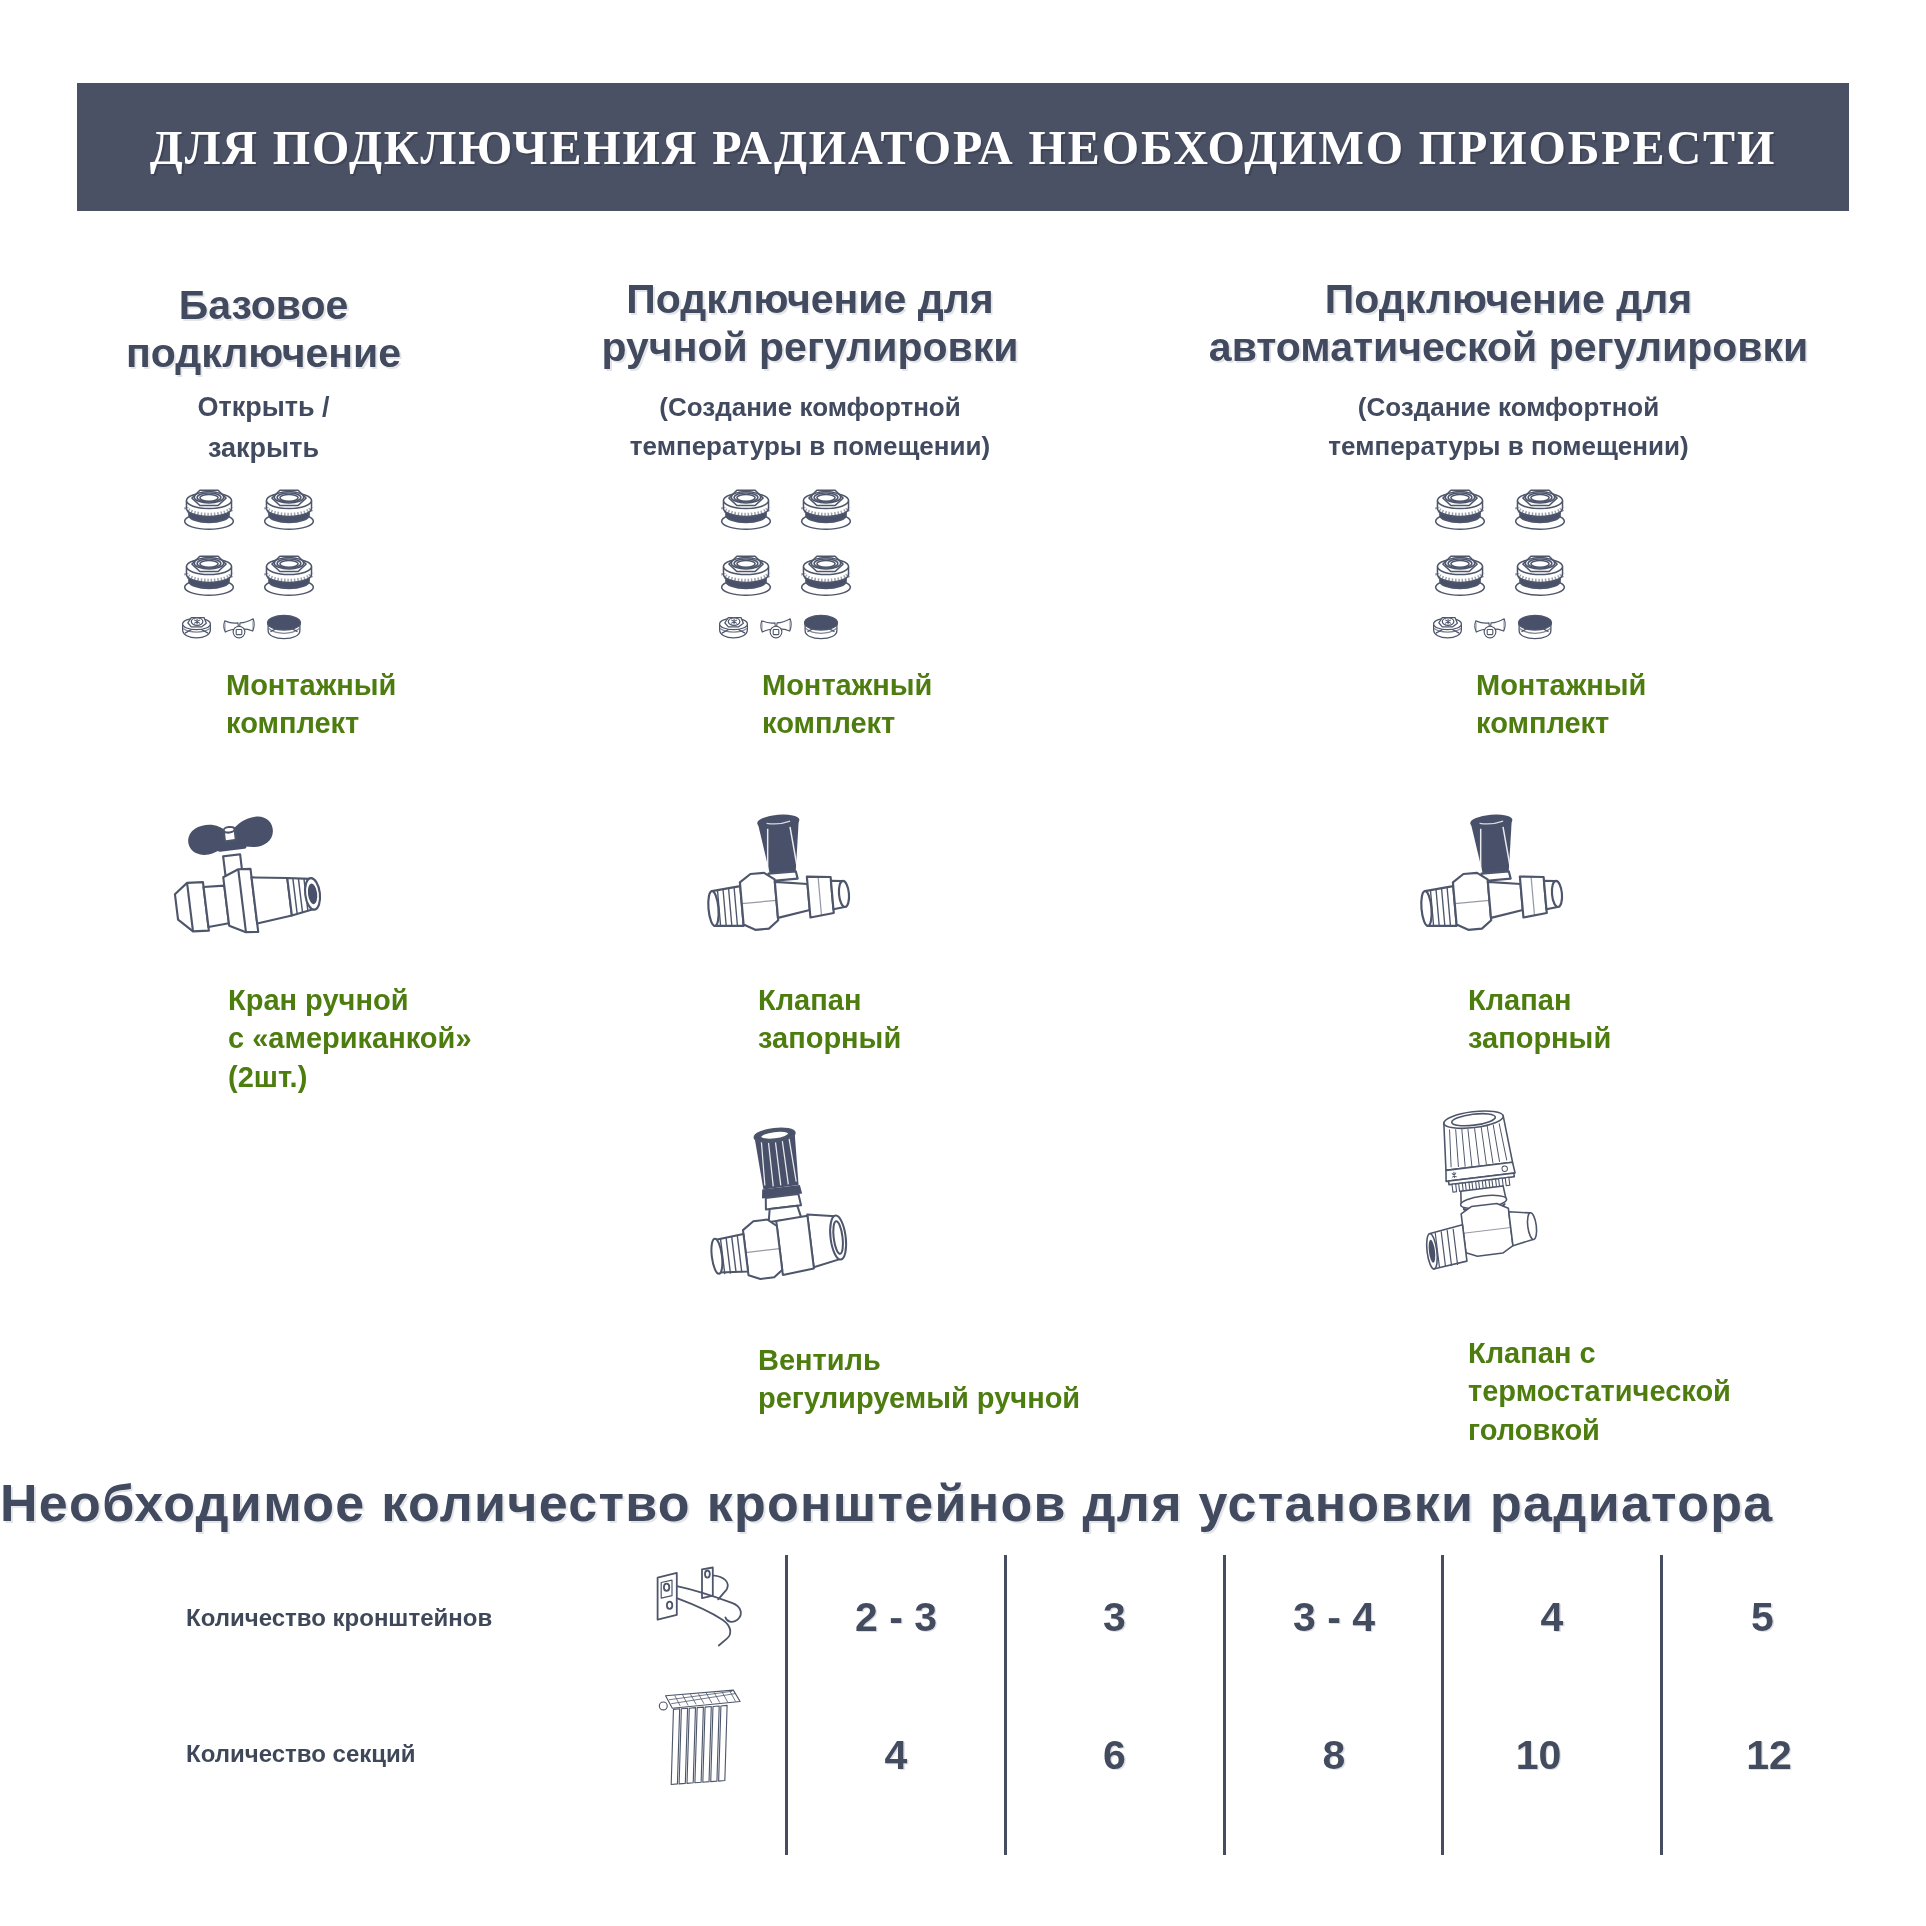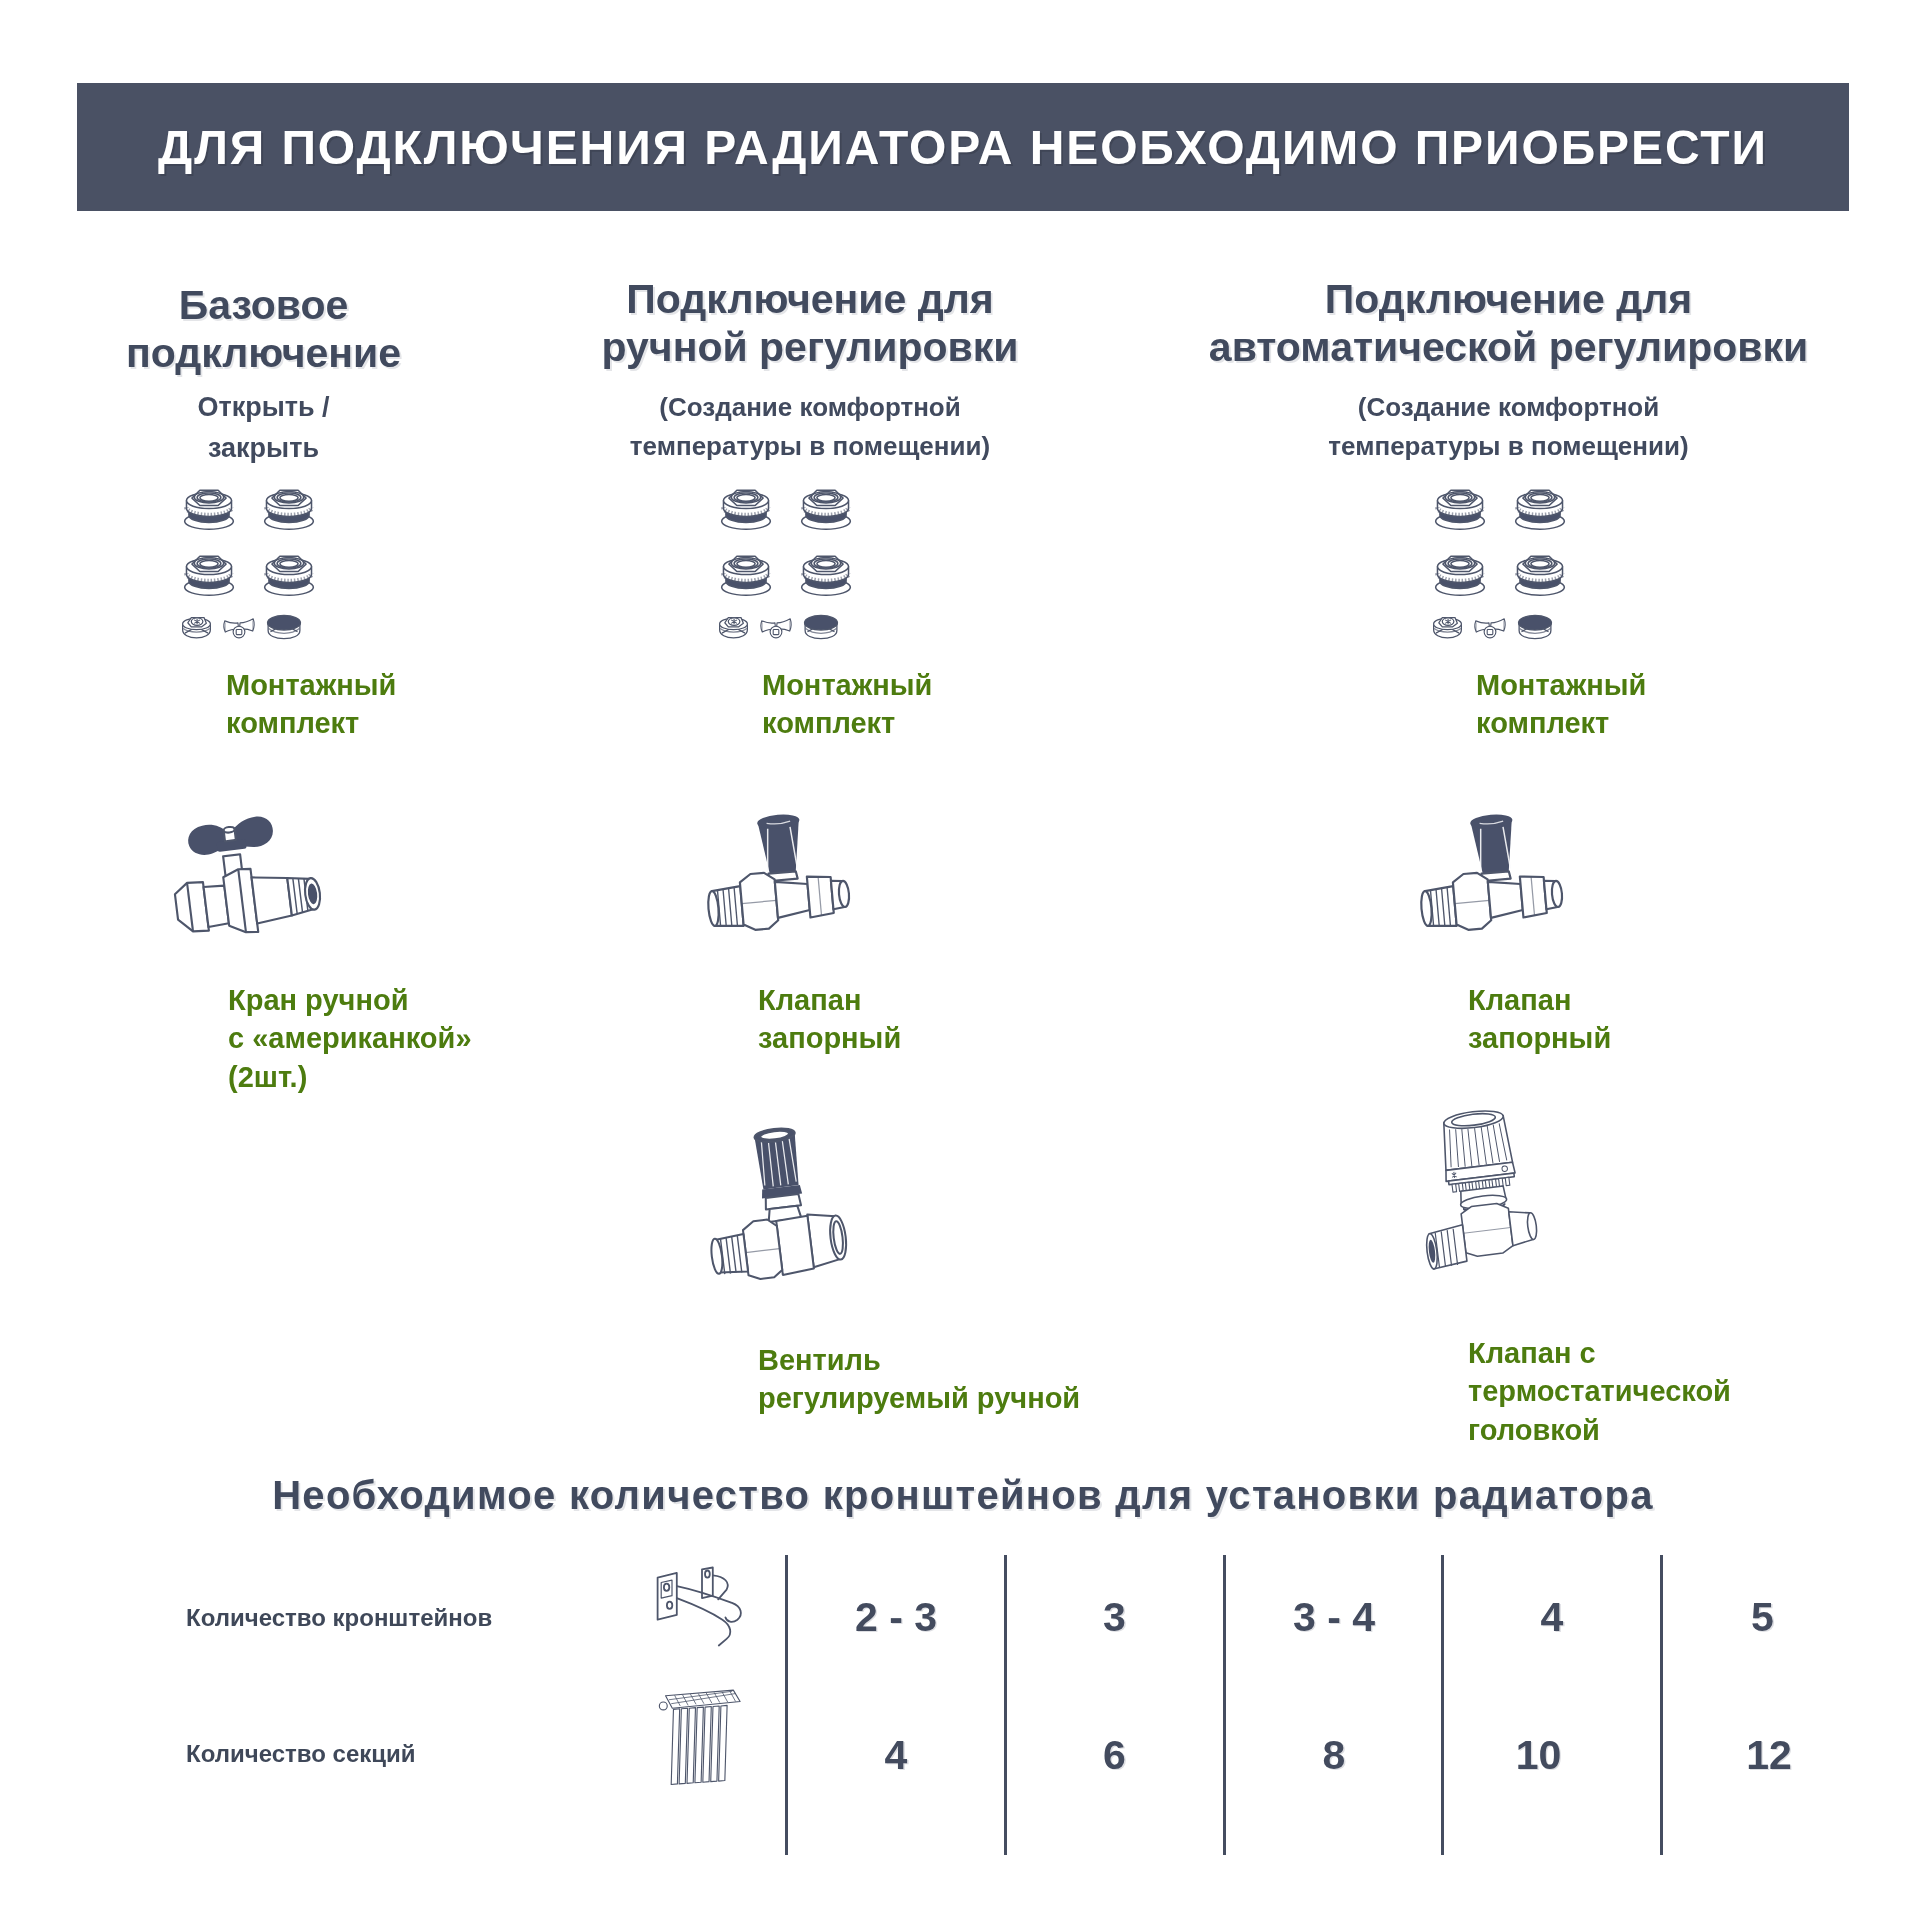--- a/index.html
+++ b/index.html
@@ -7,36 +7,37 @@
   .canvas {
     position:relative; width:1926px; height:1926px; background:#ffffff;
     font-family:"Liberation Sans", sans-serif; color:#3f4859; overflow:hidden;
   }
   .abs { position:absolute; }
   .header-band {
     left:77px; top:83px; width:1772px; height:128px; background:#4a5164;
     display:flex; align-items:center; justify-content:center;
     color:#ffffff; font-weight:bold; font-size:48px; letter-spacing:1.9px; white-space:nowrap;
     text-shadow:1.9px 1.9px 0 rgba(30,34,45,0.25);
+    font-family:Liberation Serif, serif;
   }
   .col-title {
     font-weight:bold; font-size:41px; line-height:1.16; text-align:center;
     white-space:pre-line; color:#414a5e; text-shadow:1.9px 1.9px 0 rgba(65,74,94,0.14);
   }
   .col-sub {
     font-weight:bold; font-size:26px; line-height:1.5; text-align:center;
     white-space:pre-line; color:#414a5e;
   }
   .item-label {
     font-weight:bold; font-size:29px; line-height:1.32; white-space:pre-line; color:#4d7c0f;margin-left:44px;
   }
   .kit-grid { display:grid; grid-template-columns:62px 62px; gap:10.3px 18px; }
   .kit-small { display:flex; align-items:flex-end; gap:6.4px; }
   .tbl-title {
-    left:0; top:1473px; width:1926px; text-align:center; font-weight:bold; font-size:40px;
+    left:0; top:1473px; width:1926px; text-align:left; font-weight:bold; font-size:52px;
     letter-spacing:1.3px; color:#414a5e; text-shadow:1.9px 1.9px 0 rgba(65,74,94,0.14); white-space:nowrap;
   }
   .tbl-divider { width:2.6px; background:#454d60; top:1555px; height:300px; }
   .row-label { font-weight:bold; font-size:24px; color:#3f4859; white-space:nowrap; }
   .cell-val { font-weight:bold; font-size:41px; color:#434b5e; text-align:center; text-shadow:1.3px 1.3px 0 rgba(65,74,94,0.18); }
   svg.icon { display:block; }
 </style>
 </head>
 <body>
 

